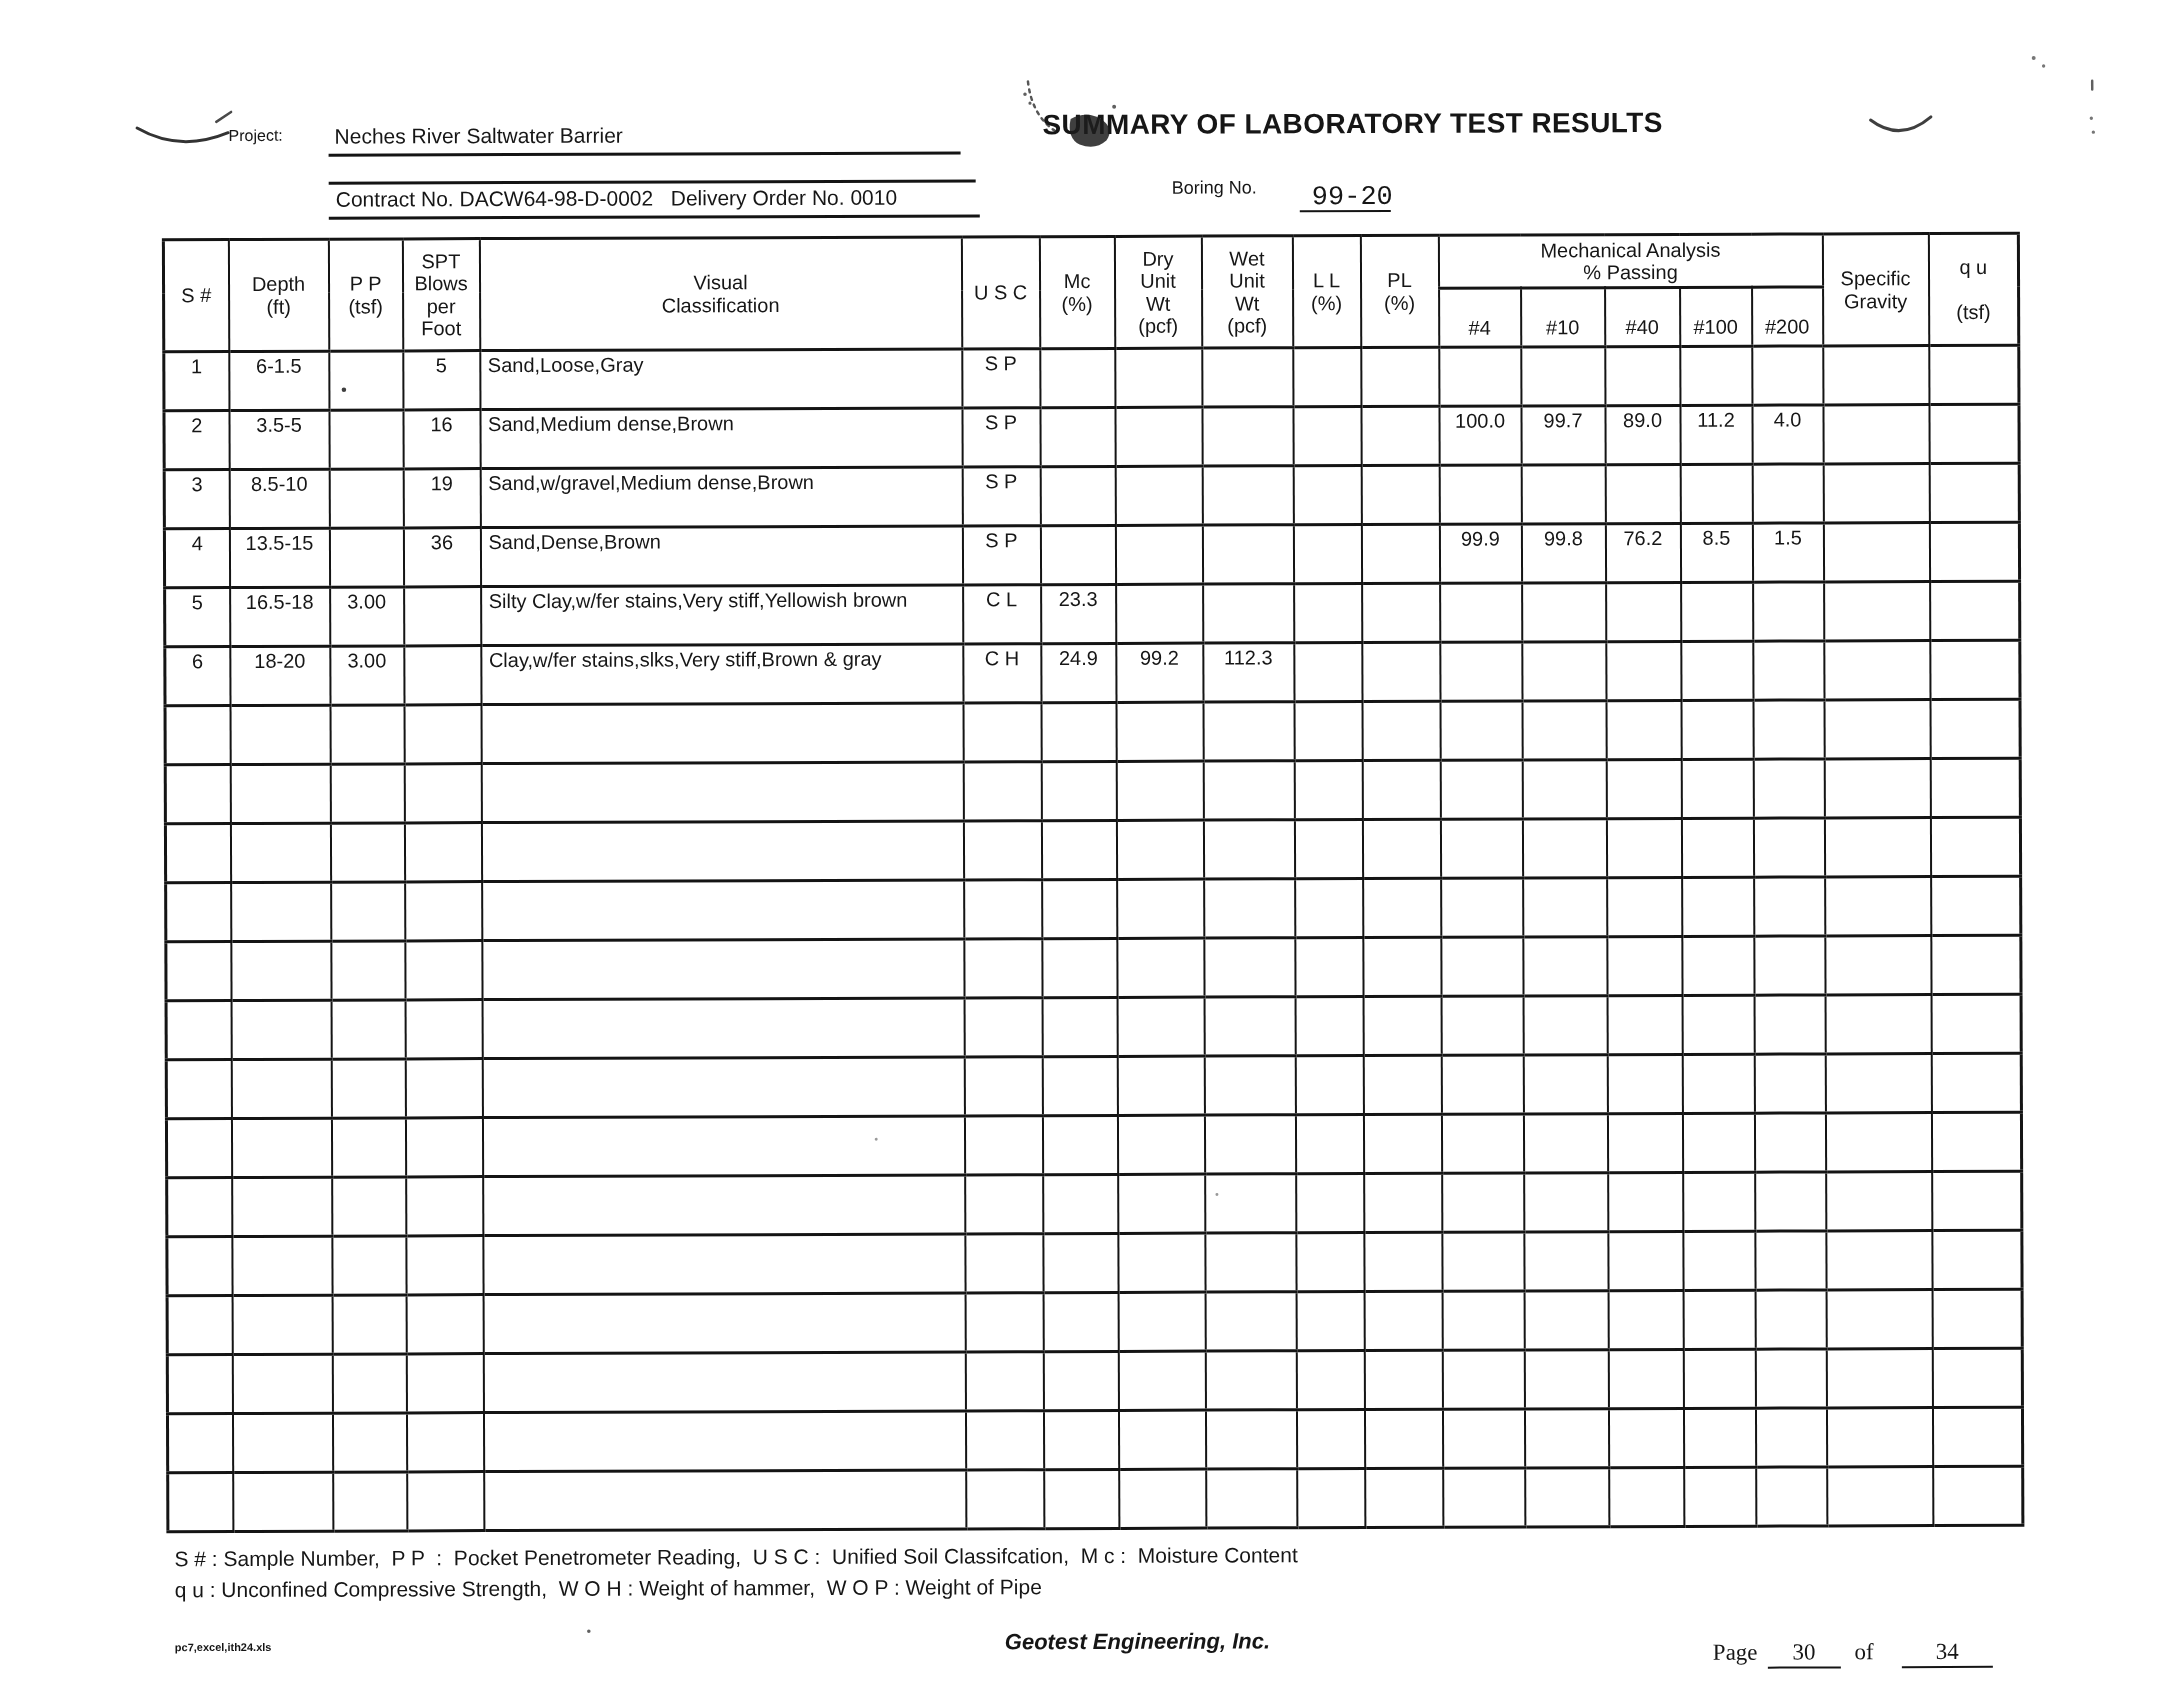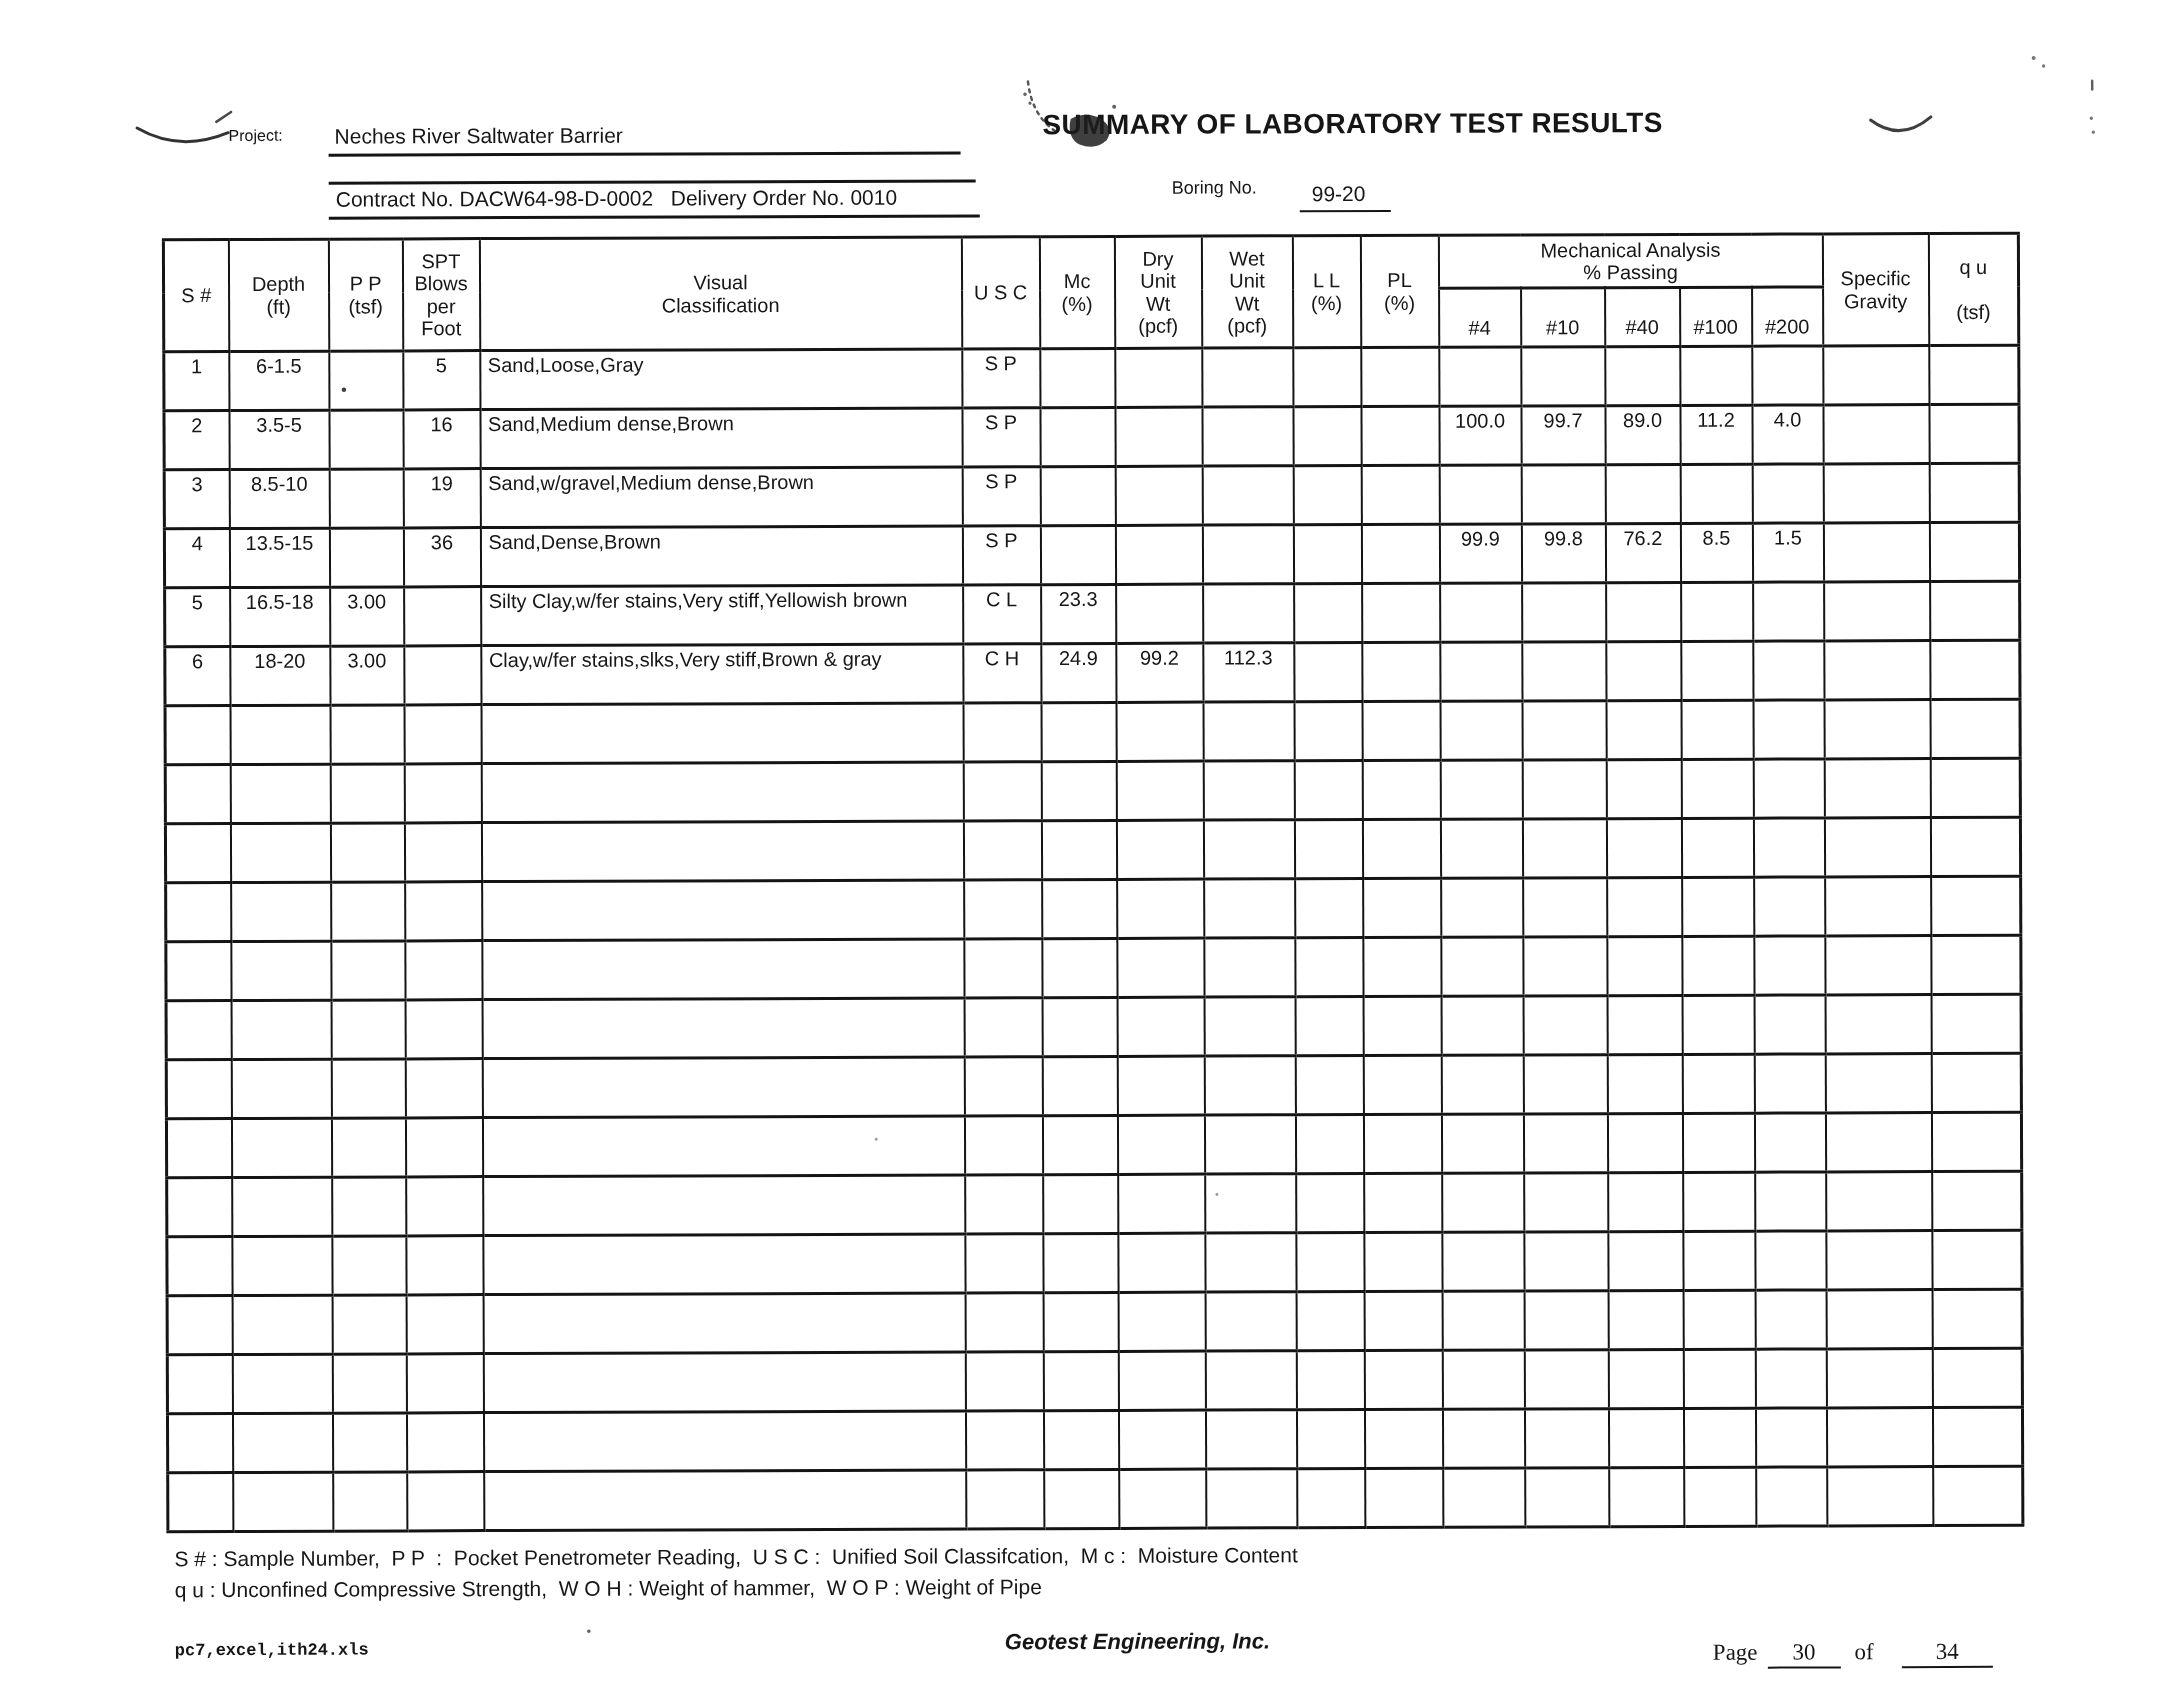--- a/index.html
+++ b/index.html
@@ -13,21 +13,21 @@
   
   .abs{position:absolute;}
   .proj-label{left:231px;top:124px;font-size:16px;}
   .proj-value{left:337px;top:122px;font-size:21px;}
   .proj-underline{left:331px;top:151px;width:632px;height:0;border-bottom:3px solid #141414;}
   .contract-overline{left:331px;top:179px;width:647px;height:0;border-bottom:3px solid #141414;}
   .contract-line{left:338px;top:185px;font-size:21px;white-space:pre;}
   .contract-underline{left:331px;top:214px;width:651px;height:0;border-bottom:3px solid #141414;}
   .doc-title{left:1045px;top:109px;font-size:28px;font-weight:bold;letter-spacing:0.4px;}
   .boring-label{left:1174px;top:178px;font-size:18px;}
-  .boring-value{left:1314px;top:183px;font-size:21px;}
+  .boring-value{left:1314px;top:183px;font-size:27px;font-family:Liberation Mono, monospace;}
   .boring-underline{left:1302px;top:211px;width:91px;height:0;border-bottom:2.5px solid #141414;}
 
   
   table.lab{
     position:absolute;left:164px;top:235px;width:1858px;
     border-collapse:collapse;table-layout:fixed;
     border:3px solid #141414;
   }
   table.lab th, table.lab td{
     border:solid #141414;border-width:3px 2px;
@@ -43,21 +43,21 @@
   tbody tr{height:59px;}
   tbody td{
     font-size:20px;line-height:1.15;text-align:center;vertical-align:top;
     padding:2px 3px 0 3px;
   }
   tbody td.visual-cell{text-align:left;padding-left:7px;padding-right:10px;}
 
   
   .legend-1{left:172px;top:1544px;font-size:21px;white-space:pre;}
   .legend-2{left:172px;top:1575px;font-size:21px;white-space:pre;}
-  .file-ref{left:172px;top:1638px;font-size:17px;font-weight:bold;font-family:Liberation Mono, monospace;}
+  .file-ref{left:172px;top:1638px;font-size:11px;font-weight:bold;font-family:Liberation Sans, sans-serif;}
   .company{left:1002px;top:1629px;font-size:22px;font-weight:bold;font-style:italic;}
   .pageline{left:1710px;top:1626px;font-size:23px;font-family:"Liberation Serif",serif;white-space:nowrap;}
   .pg-num{display:inline-block;text-align:center;border-bottom:2.5px solid #141414;padding:0 4px 1px 4px;}
   .pg-num.first{min-width:65px;margin:16px 14px 0 10px;}
   .pg-num.second{min-width:83px;margin-left:28px;}
   .artifacts{position:absolute;left:0;top:0;pointer-events:none;}
 </style>
 </head>
 <body>
 

